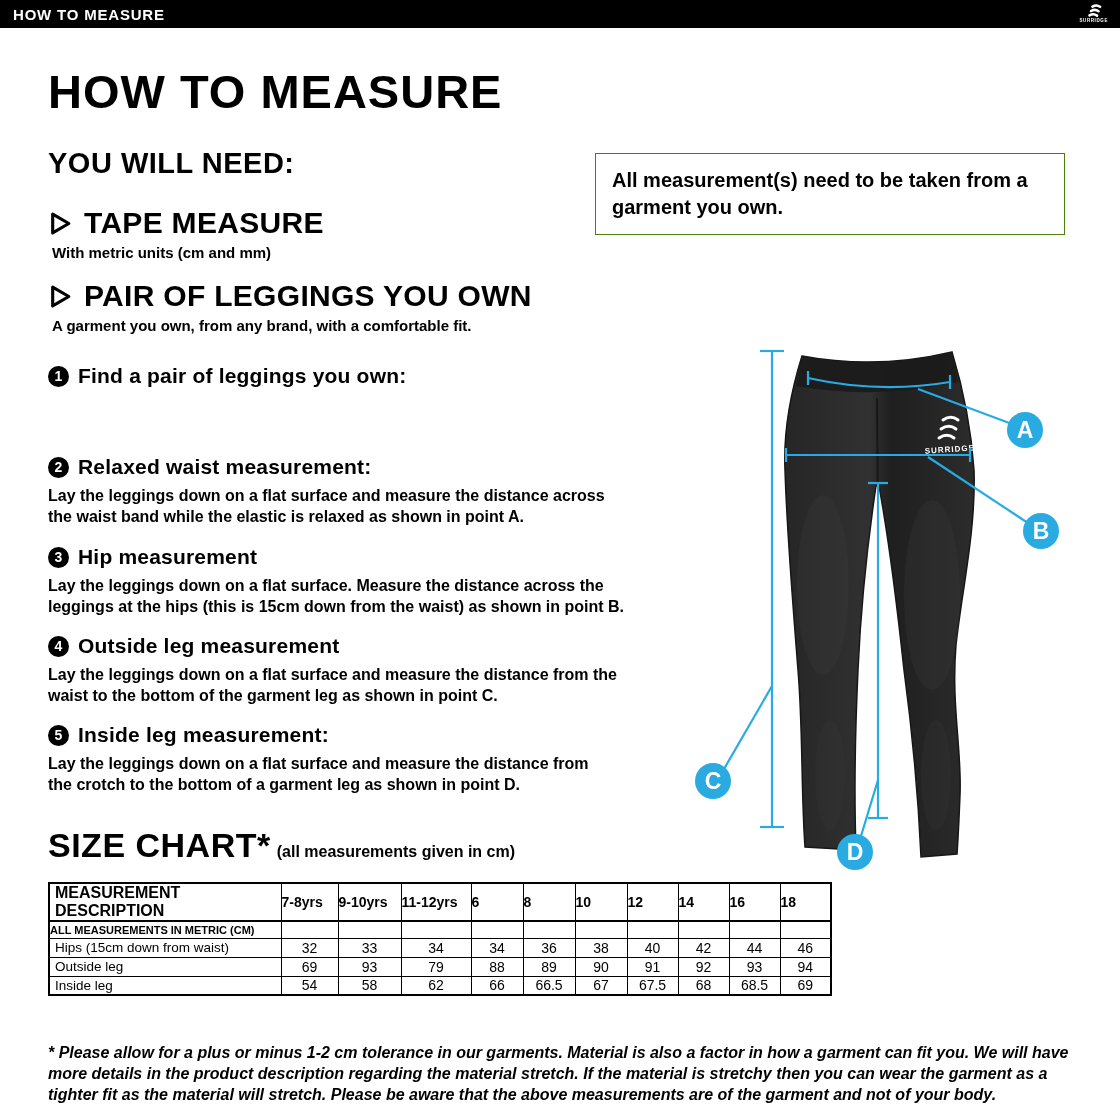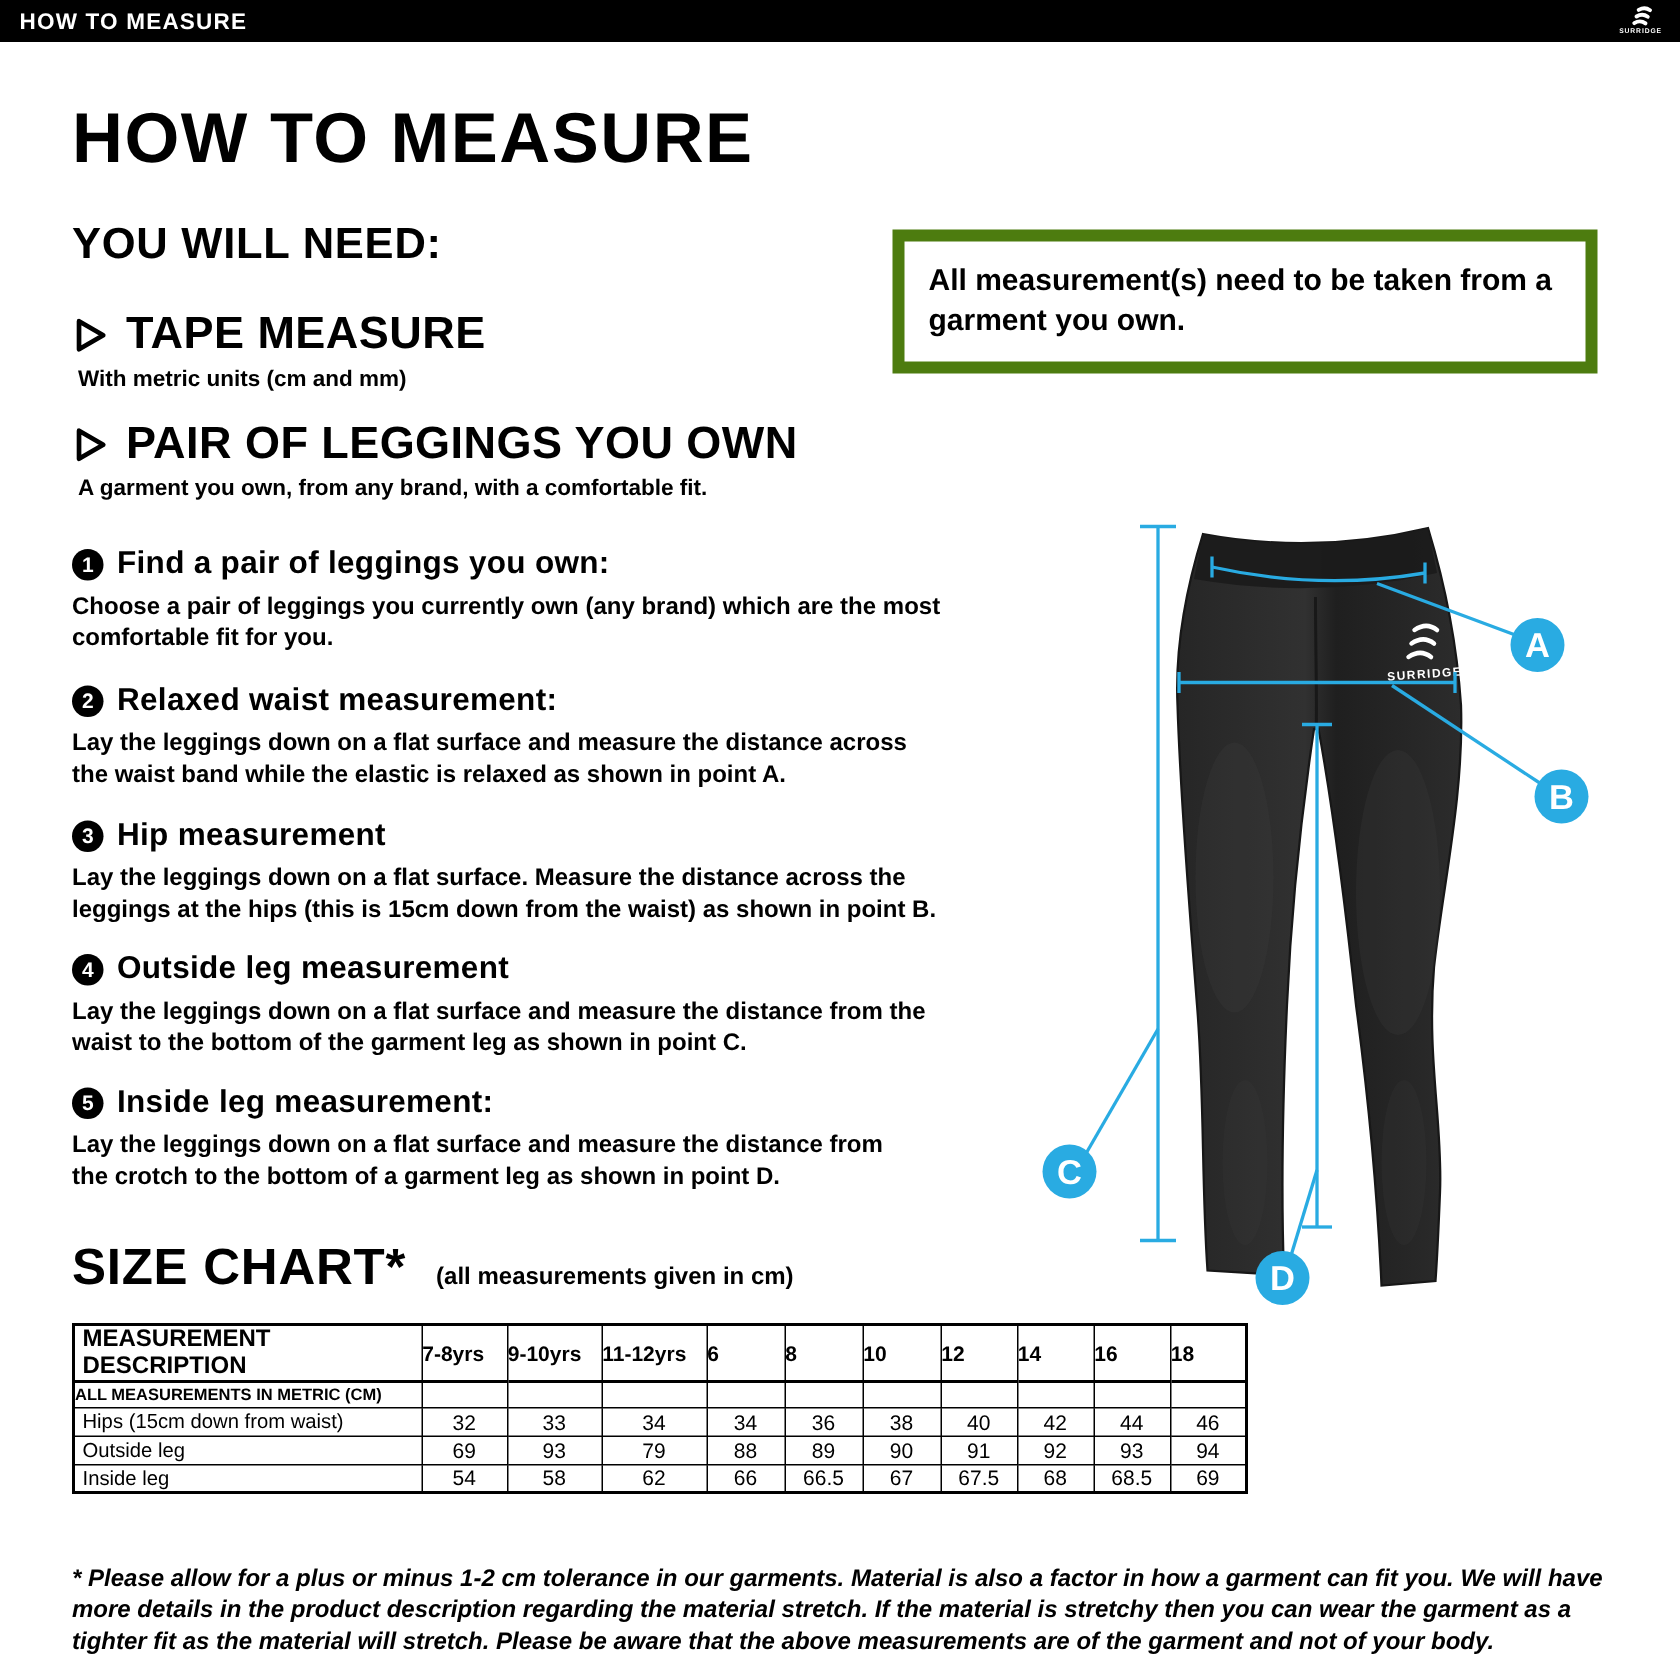--- a/index.html
+++ b/index.html
@@ -23,21 +23,21 @@
     font-size:47px; font-weight:800; letter-spacing:1px;
   }
   .need-heading {
     position:absolute; left:48px; top:147px;
     font-size:29px; font-weight:800; letter-spacing:.5px;
   }
 
   
   .notice-box {
     position:absolute; left:595px; top:153px; width:470px; min-height:82px;
-    border:8px solid #4d7c0f; padding:13px 16px;
+    border:1px solid #4d7c0f; padding:13px 16px;
     font-size:20px; font-weight:bold; line-height:1.35; white-space:pre-line;
   }
 
   
   .need-item { position:absolute; left:48px; }
   .need-item .row { display:flex; align-items:center; gap:11px; }
   .need-item .tri { width:25px; height:25px; flex:0 0 auto; }
   .need-item .item-title { font-size:30px; font-weight:800; letter-spacing:.3px; }
   .need-item .item-desc { font-size:15px; font-weight:bold; margin:4px 0 0 4px; }
   #need-1 { top:206px; }
@@ -54,21 +54,21 @@
   .step-title { font-size:21px; font-weight:800; letter-spacing:.2px; }
   .step-body { font-size:16px; font-weight:bold; line-height:21px; margin-top:6px; white-space:pre-line; }
   #step-1 { top:364px; }
   #step-2 { top:455px; }
   #step-3 { top:545px; }
   #step-4 { top:634px; }
   #step-5 { top:723px; }
 
   
   .sizechart-heading { position:absolute; left:48px; top:826px; font-size:34px; font-weight:800; letter-spacing:.5px; }
-  .sizechart-heading .sub { font-size:16px; font-weight:bold; letter-spacing:0; margin-left:20px; }
+  .sizechart-heading .sub { font-size:16px; font-weight:bold; letter-spacing:0; margin-left:6px; }
 
   table.size-table {
     position:absolute; left:48px; top:882px; width:782px;
     border-collapse:collapse; table-layout:fixed;
     border:2px solid #000;
   }
   .size-table th, .size-table td { border:1px solid #000; }
   .size-table thead th {
     font-size:14px; font-weight:bold; height:25px; border-bottom:2px solid #000; text-align:left;
   }
@@ -127,22 +127,20 @@
     <span class="item-title">PAIR OF LEGGINGS YOU OWN</span>
   </div>
   <div class="item-desc">A garment you own, from any brand, with a comfortable fit.</div>
 </div>
 
 <div class="step" id="step-1">
   <div class="step-head">
     <span class="step-num">1</span>
     <span class="step-title">Find a pair of leggings you own:</span>
   </div>
-  <div class="step-body">Choose a pair of leggings you currently own (any brand) which are the most
-comfortable fit for you.</div>
 </div>
 
 <div class="step" id="step-2">
   <div class="step-head">
     <span class="step-num">2</span>
     <span class="step-title">Relaxed waist measurement:</span>
   </div>
   <div class="step-body">Lay the leggings down on a flat surface and measure the distance across
 the waist band while the elastic is relaxed as shown in point A.</div>
 </div>

